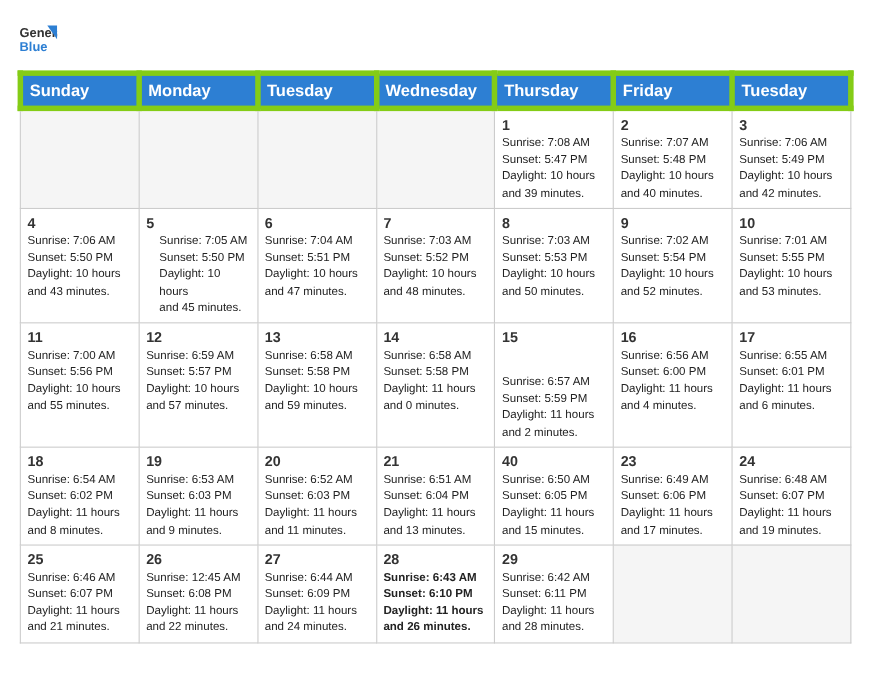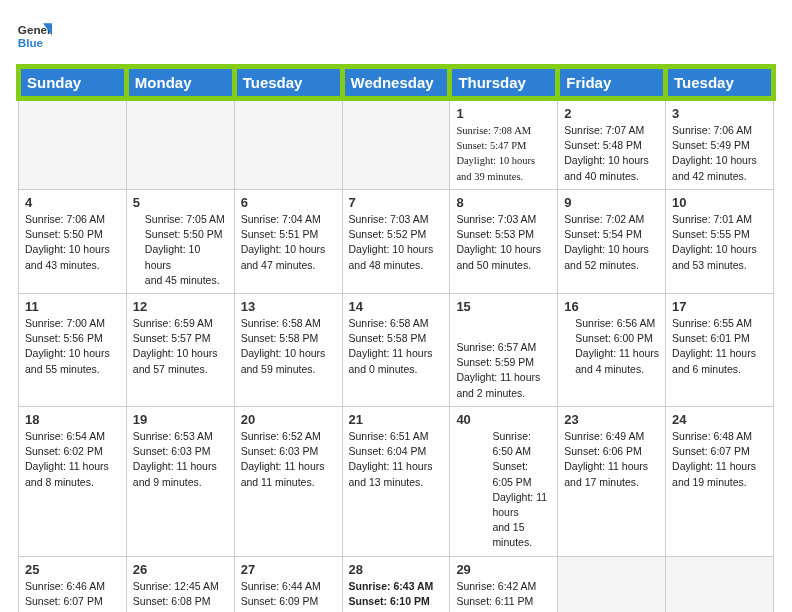--- a/index.html
+++ b/index.html
@@ -107,21 +107,21 @@
       </tr>
   </thead>
   <tbody id="calendar-body">
       <tr>
         <td class="empty"></td>
         <td class="empty"></td>
         <td class="empty"></td>
         <td class="empty"></td>
         <td>
           <span class="day-num">1</span>
-          <div class="day-info" style="white-space: pre-line; font-family: Liberation Serif, serif;">Sunrise: 7:08 AM
+          <div class="day-info" style="white-space: pre-line;">Sunrise: 7:08 AM
 Sunset: 5:47 PM
 Daylight: 10 hours
 and 39 minutes.</div>
         </td>
         <td>
           <span class="day-num">2</span>
           <div class="day-info" style="white-space: pre-line;">Sunrise: 7:07 AM
 Sunset: 5:48 PM
 Daylight: 10 hours
 and 40 minutes.</div>
@@ -216,21 +216,21 @@
         </td>
         <td>
           <span class="day-num">15</span>
           <div class="day-info" style="white-space: pre-line; margin-top: 26px;">Sunrise: 6:57 AM
 Sunset: 5:59 PM
 Daylight: 11 hours
 and 2 minutes.</div>
         </td>
         <td>
           <span class="day-num">16</span>
-          <div class="day-info" style="white-space: pre-line; margin-left: 11px;">Sunrise: 6:56 AM
+          <div class="day-info" style="white-space: pre-line;">Sunrise: 6:56 AM
 Sunset: 6:00 PM
 Daylight: 11 hours
 and 4 minutes.</div>
         </td>
         <td>
           <span class="day-num">17</span>
           <div class="day-info" style="white-space: pre-line;">Sunrise: 6:55 AM
 Sunset: 6:01 PM
 Daylight: 11 hours
 and 6 minutes.</div>
@@ -260,21 +260,21 @@
         </td>
         <td>
           <span class="day-num">21</span>
           <div class="day-info" style="white-space: pre-line;">Sunrise: 6:51 AM
 Sunset: 6:04 PM
 Daylight: 11 hours
 and 13 minutes.</div>
         </td>
         <td>
           <span class="day-num">40</span>
-          <div class="day-info" style="white-space: pre-line; margin-left: 36px;">Sunrise: 6:50 AM
+          <div class="day-info" style="white-space: pre-line;">Sunrise: 6:50 AM
 Sunset: 6:05 PM
 Daylight: 11 hours
 and 15 minutes.</div>
         </td>
         <td>
           <span class="day-num">23</span>
           <div class="day-info" style="white-space: pre-line;">Sunrise: 6:49 AM
 Sunset: 6:06 PM
 Daylight: 11 hours
 and 17 minutes.</div>

